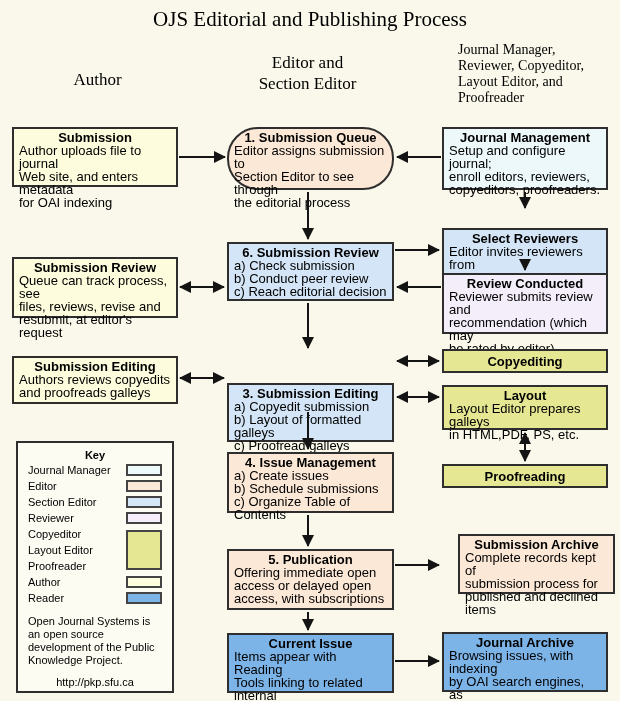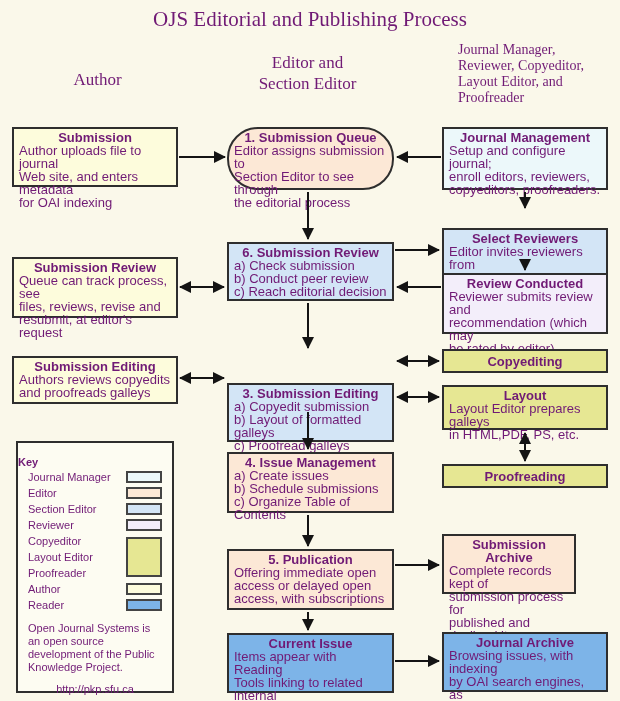--- a/index.html
+++ b/index.html
@@ -1,33 +1,33 @@
 <!DOCTYPE html>
 <html><head>
 <meta charset="utf-8">
 <style>
   html,body{margin:0;padding:0;background:#faf8ea;}
   .canvas{position:relative;width:620px;height:701px;background:#faf8ea;
-          font-family:"Liberation Sans",sans-serif;color:#701a75;overflow:hidden;}
+          font-family:"Liberation Sans",sans-serif;color:#000000;overflow:hidden;}
   .dtitle{position:absolute;top:7px;left:0;width:620px;text-align:center;
           font-family:"Liberation Serif",serif;font-size:21px;}
   .chead{position:absolute;font-family:"Liberation Serif",serif;white-space:pre-line;}
   .chead.author{left:35px;top:70px;width:125px;text-align:center;font-size:17px;}
   .chead.editor{left:225px;top:52px;width:165px;text-align:center;font-size:17px;line-height:21px;}
   .chead.roles{left:458px;top:42px;width:160px;text-align:left;font-size:14px;line-height:16px;}
   .box{position:absolute;border:2px solid #2e2e2e;box-sizing:border-box;
        padding:2px 5px;font-size:13px;line-height:13px;}
   .box .bt{font-weight:bold;text-align:center;}
   .box .bb{white-space:pre-line;}
   .tonly{display:flex;align-items:center;justify-content:center;padding:0;}
   .arrows{position:absolute;left:0;top:0;pointer-events:none;}
   .keybox{position:absolute;left:16px;top:441px;width:158px;height:252px;
           border:2px solid #2e2e2e;box-sizing:border-box;background:#fdfcf2;
           font-size:11px;line-height:13px;}
-  .ktitle{font-weight:bold;margin-top:13px;}
+  .ktitle{font-weight:bold;text-align:center;margin-top:6px;}
   .krow{display:flex;align-items:center;justify-content:space-between;
         margin:0 10px;height:16px;}
   .kgroup{display:flex;align-items:center;justify-content:space-between;margin:0 10px;}
   .kgl div{height:16px;display:flex;align-items:center;}
   .swatch{width:36px;height:12px;border:2px solid #444;box-sizing:border-box;}
   .swatch.tall{height:40px;}
   .knote{margin:9px 10px 0 10px;white-space:normal;}
   .kurl{text-align:center;margin-top:9px;}
 </style>
 </head>
@@ -120,21 +120,21 @@
     <div class="bt">Copyediting</div>
   </div>
   <div class="box" style="left: 442px; top: 385px; width: 166px; height: 45px; background-color: rgb(230, 231, 147);">
     <div class="bt">Layout</div>
     <div class="bb">Layout Editor prepares galleys
 in HTML,PDF, PS, etc.</div>
   </div>
   <div class="box tonly" style="left: 442px; top: 464px; width: 166px; height: 24px; background-color: rgb(230, 231, 147);">
     <div class="bt">Proofreading</div>
   </div>
-  <div class="box" style="left: 442px; top: 534px; width: 134px; height: 60px; background-color: rgb(252, 232, 214);">
+  <div class="box" style="left: 458px; top: 534px; width: 157px; height: 60px; background-color: rgb(252, 232, 214);">
     <div class="bt">Submission Archive</div>
     <div class="bb">Complete records kept of
 submission process for
 published and declined items</div>
   </div>
   <div class="box" style="left: 442px; top: 632px; width: 166px; height: 60px; background-color: rgb(125, 180, 232);">
     <div class="bt">Journal Archive</div>
     <div class="bb">Browsing issues, with indexing
 by OAI search engines, as
 well as Google, etc.</div>

